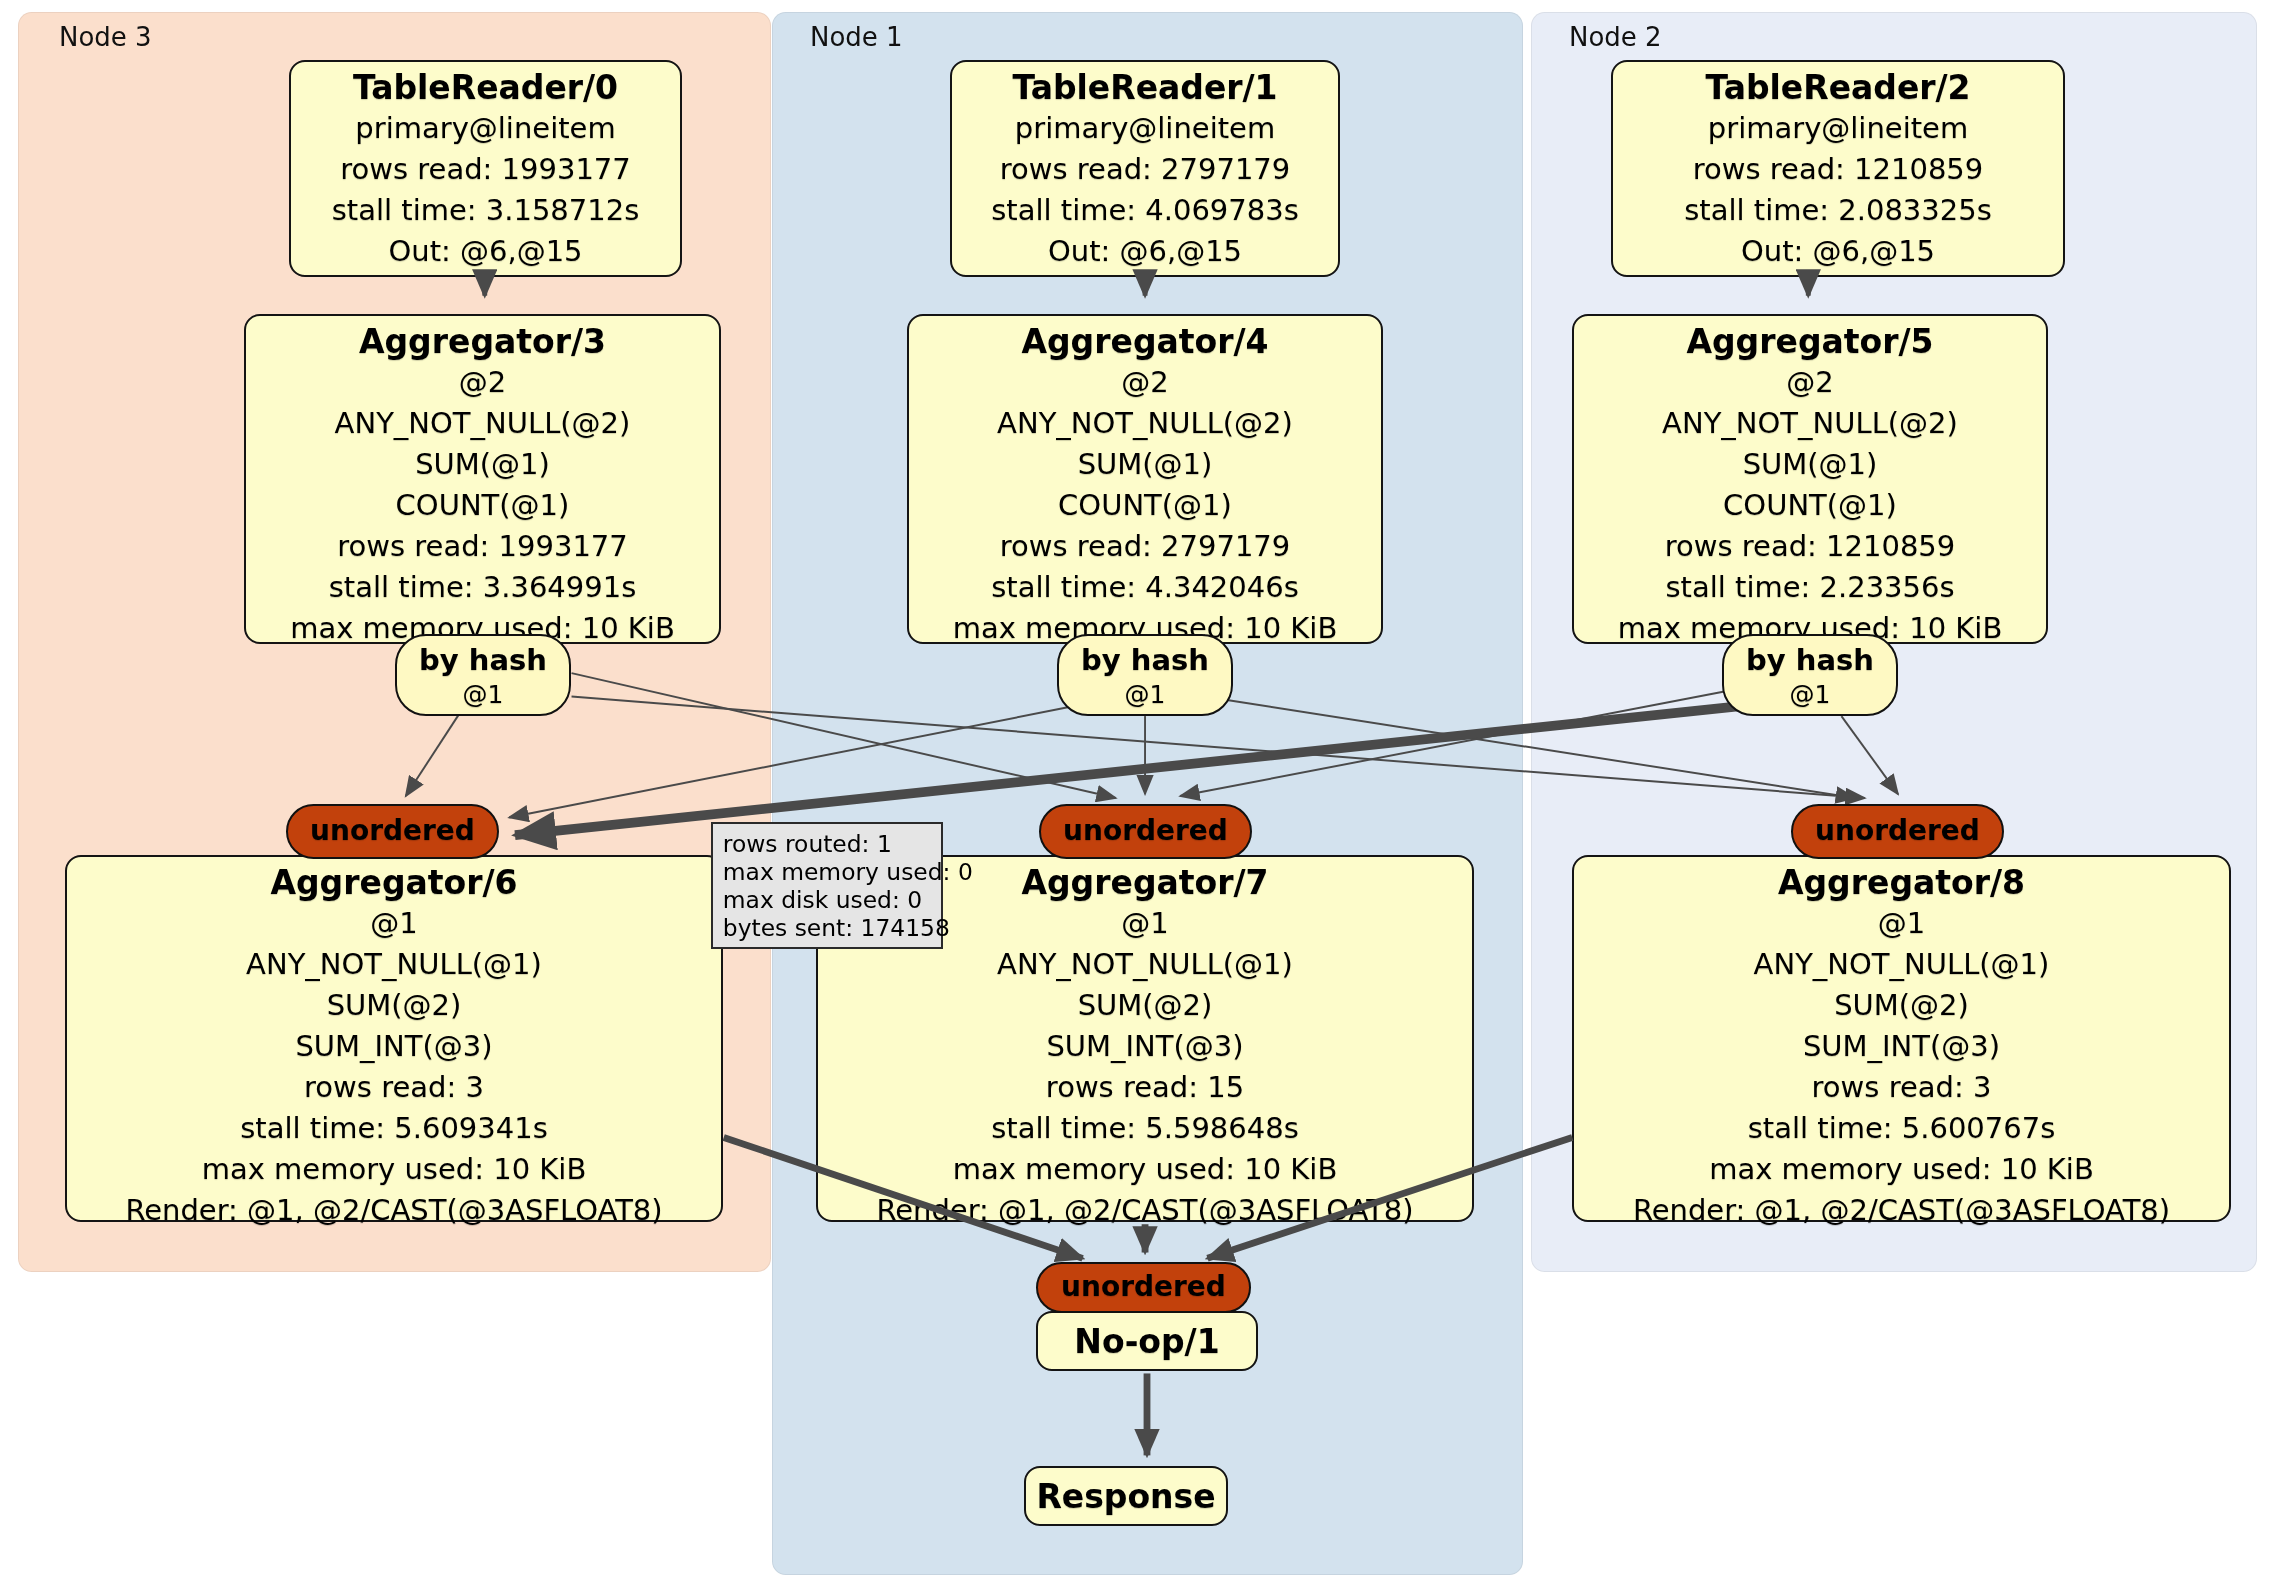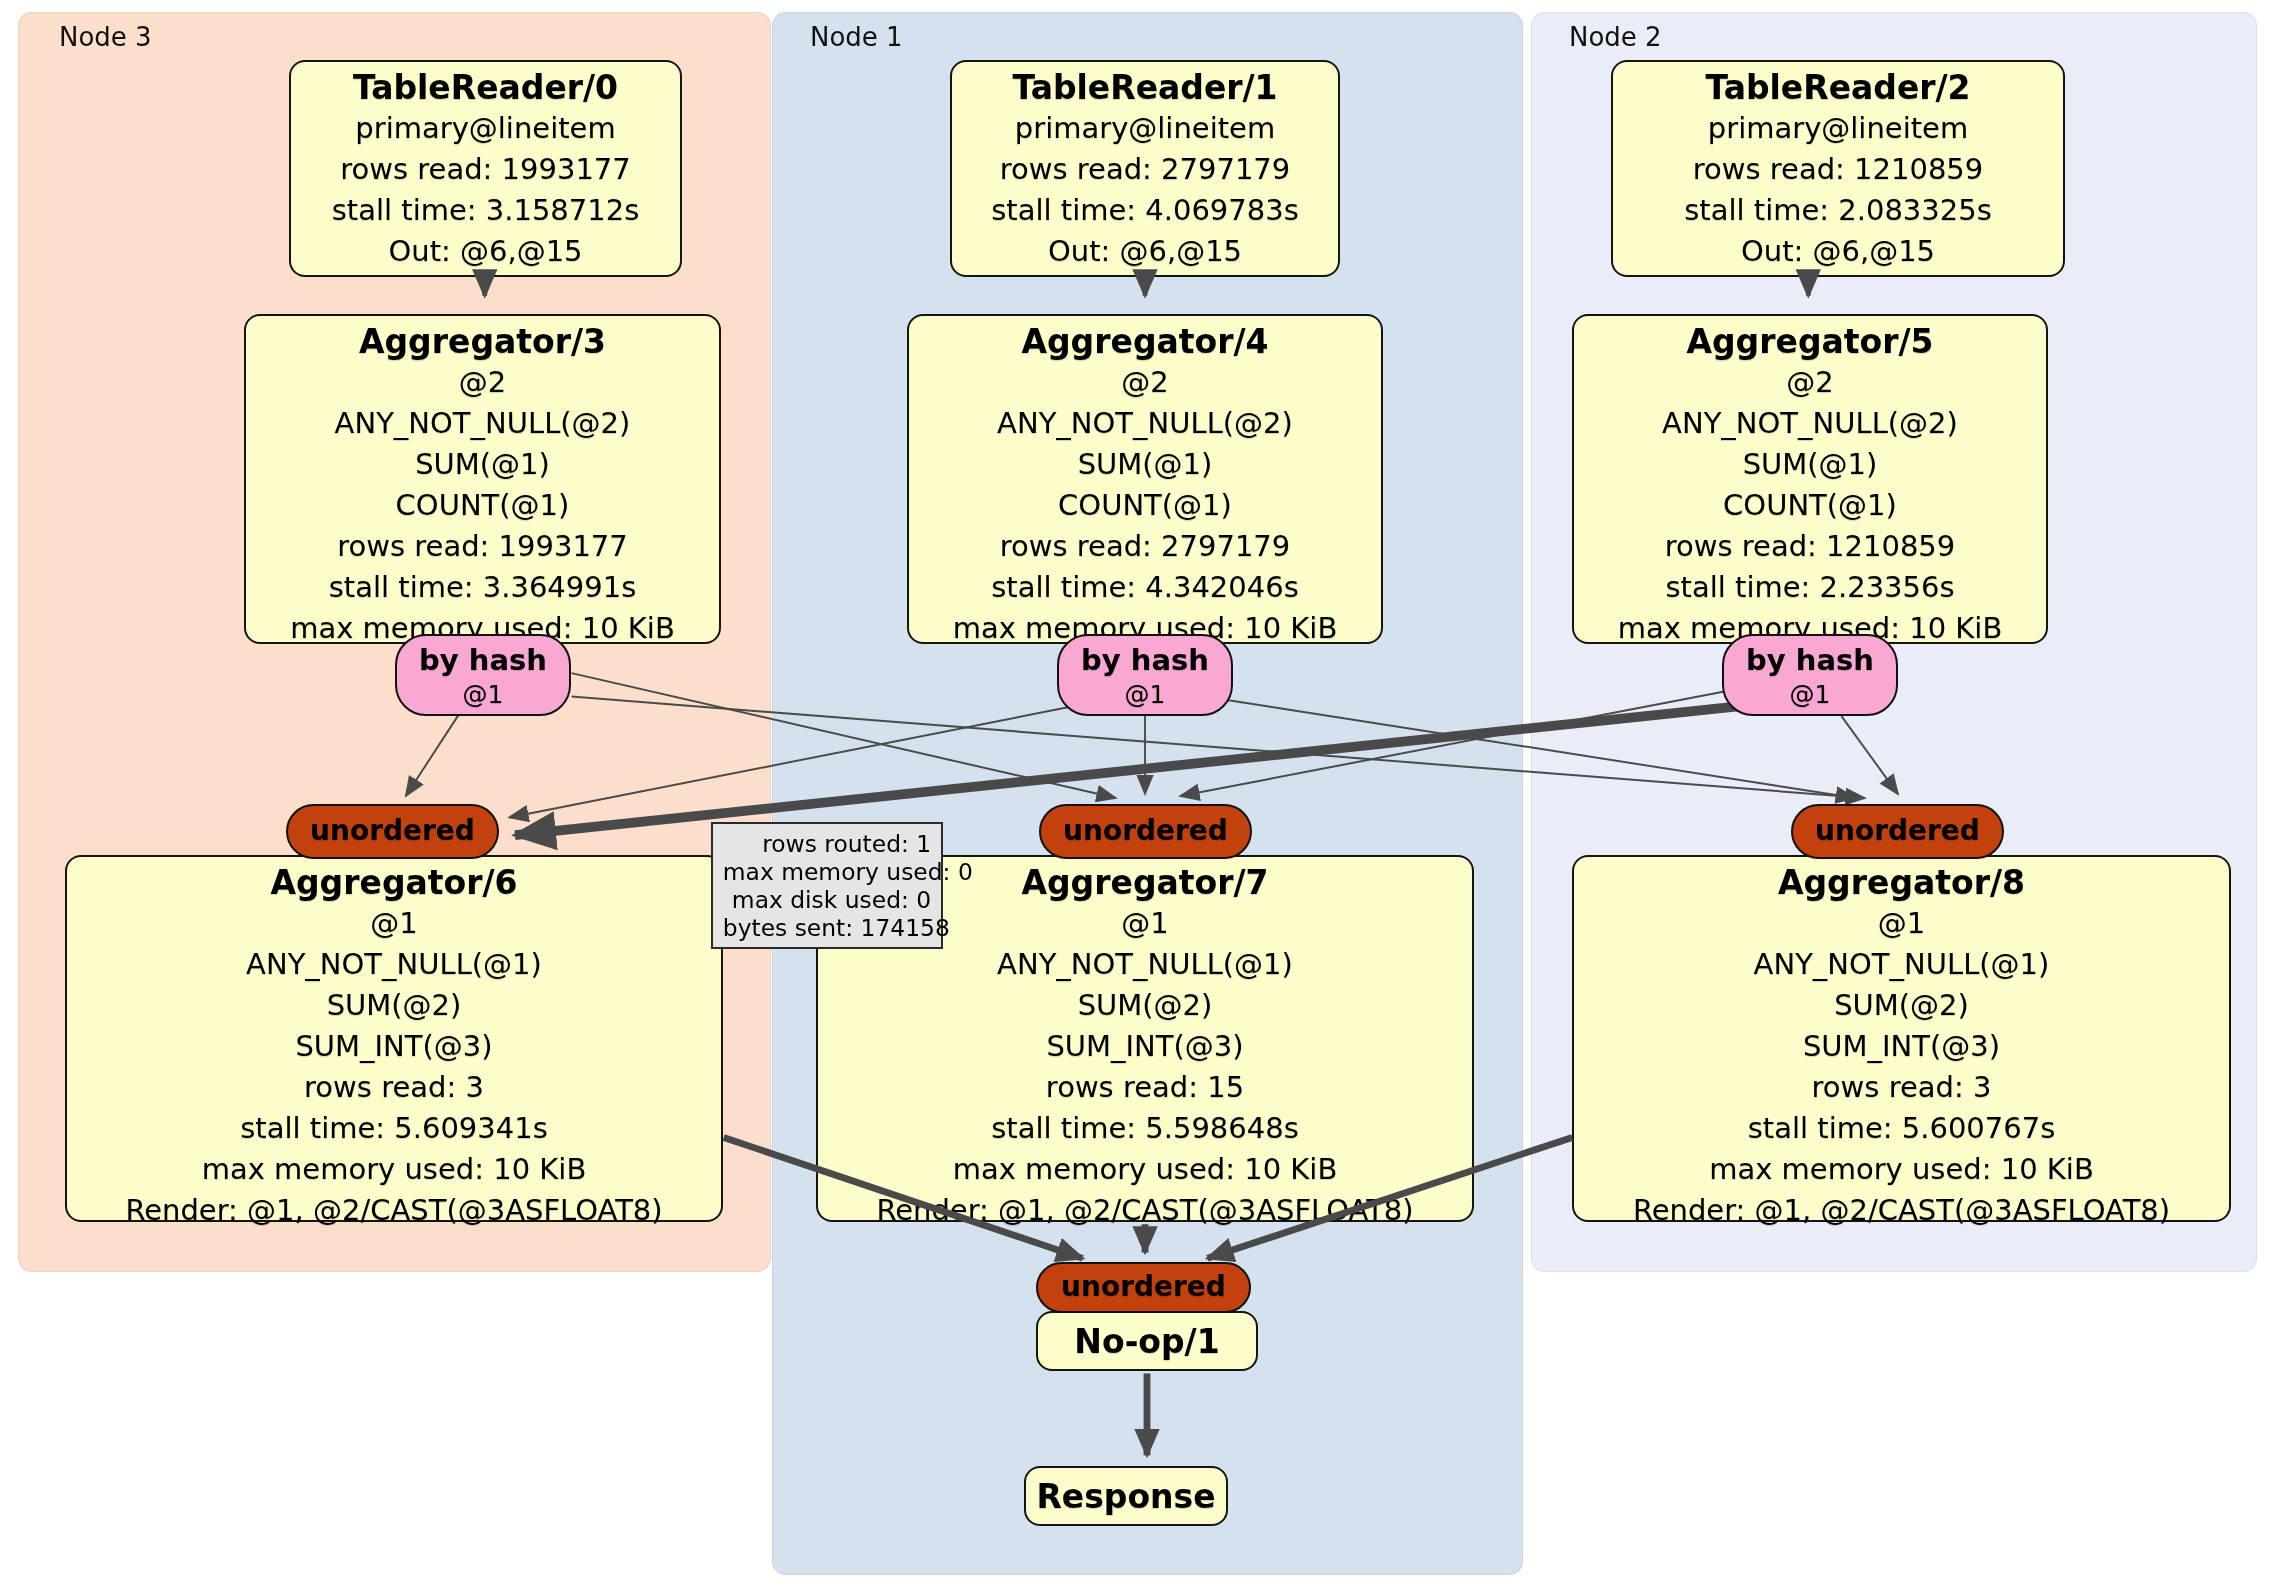--- a/index.html
+++ b/index.html
@@ -45,40 +45,40 @@
 
   .pill {
     position: absolute;
     box-sizing: border-box;
     border: 2.9px solid #111;
     text-align: center;
     z-index: 6;
     text-shadow: 0 1px 1px rgba(0,0,0,0.18);
   }
   .router {
-    background: #f9a8d4;
+    background: #fef9c3;
     border-radius: 31px;
     padding-top: 5.9px;
   }
   .router .rlabel { font-weight: bold; font-size: 29px; line-height: 37px; }
   .router .rsub   { font-size: 25px; line-height: 31px; }
   .sync {
     background: #c2410c;
     border-radius: 31px;
     font-weight: bold;
     font-size: 28px;
   }
   .sync .slabel { line-height: 49px; }
 
   .tooltip {
     position: absolute;
     background: #e5e5e5;
     border: 2px solid #2a2a2a;
     z-index: 9;
-    text-align: right;
+    text-align: left;
     padding: 5.9px 9.8px 3.9px 9.8px;
     box-sizing: border-box;
   }
   .tooltip .bline { font-size: 23.4px; line-height: 28px; white-space: nowrap; color: #000; }
 </style>
 </head>
 <body>
 
 <div class="stage">
 

